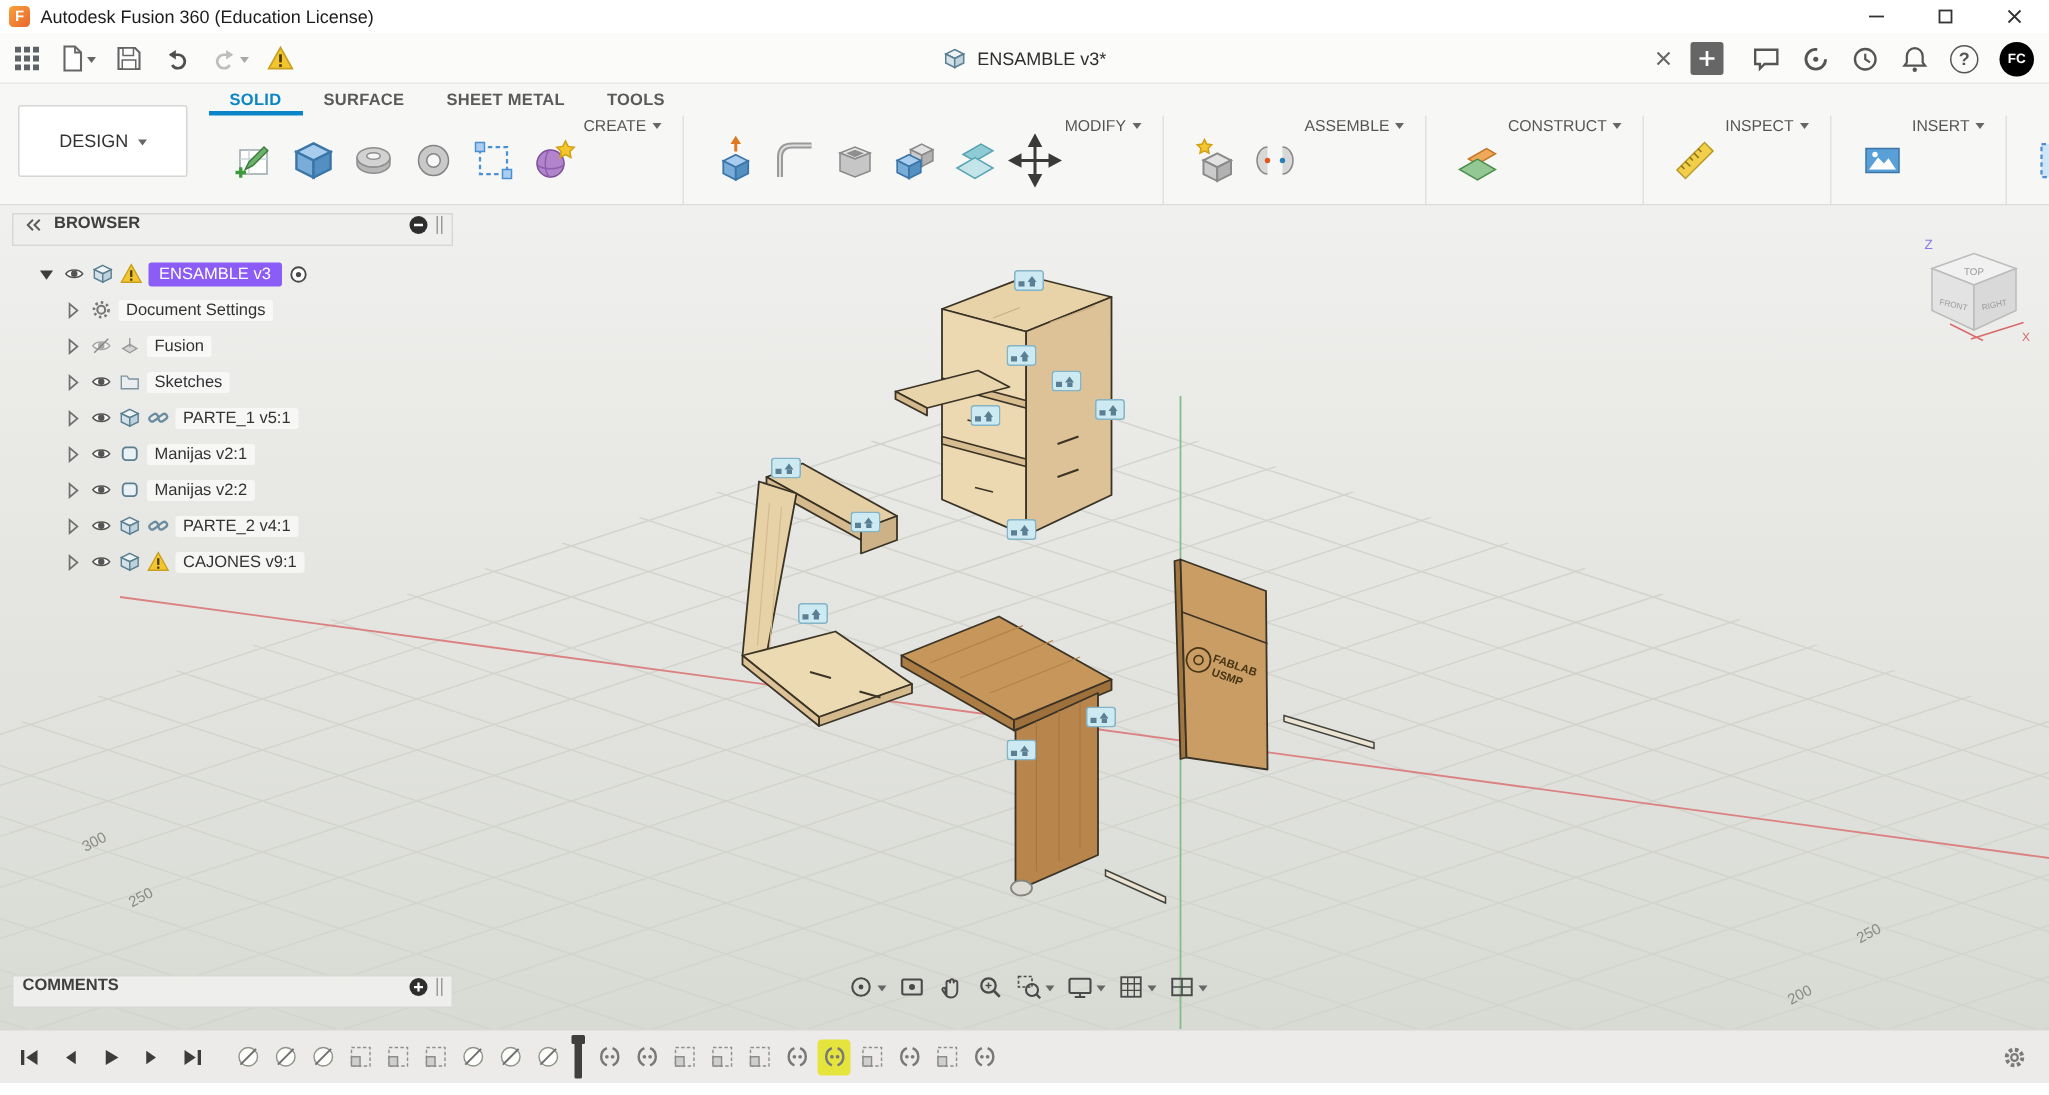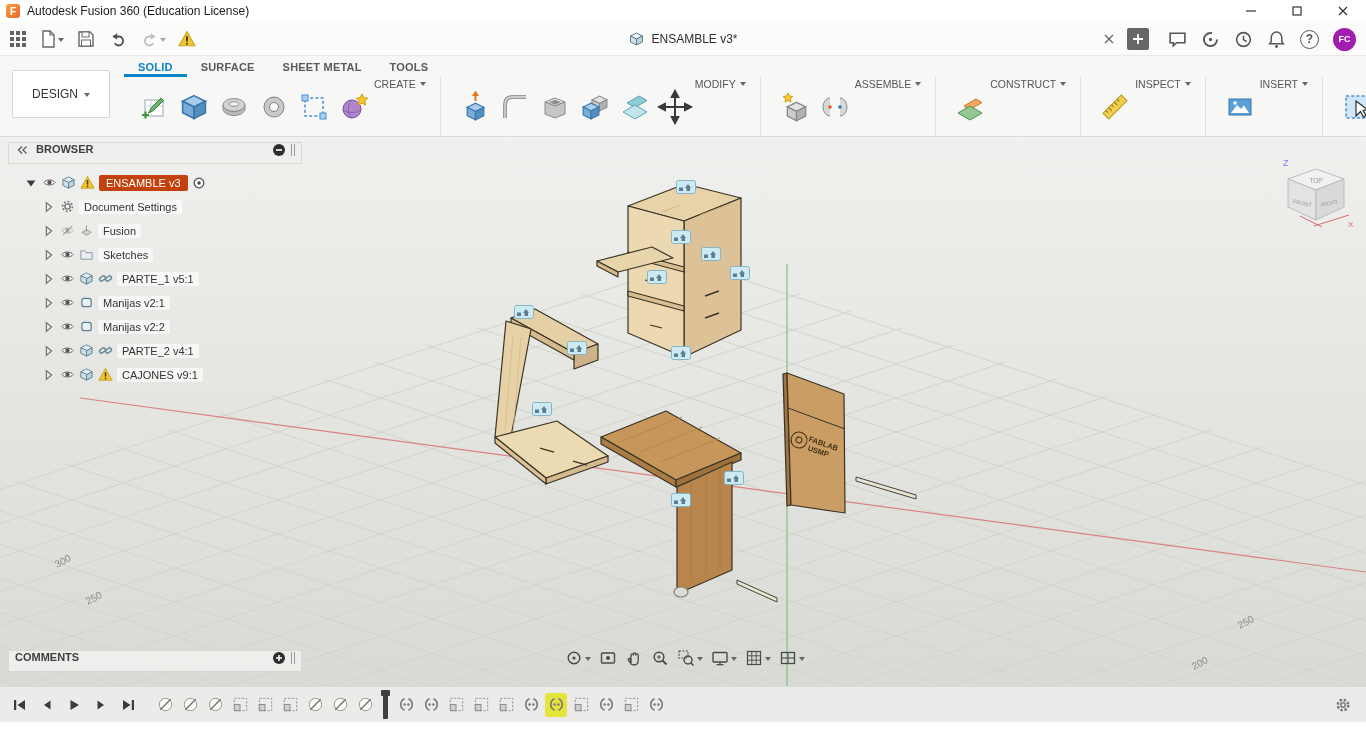--- a/index.html
+++ b/index.html
@@ -14,25 +14,25 @@
 
 .qat{position:absolute;top:22px;left:0;right:0;height:34px;background:#fbfbfa;border-bottom:1px solid #e9e9e7}
 .qat-left{position:absolute;left:10px;top:0;height:34px;display:flex;align-items:center;gap:12px}
 .qicon{display:flex;align-items:center;justify-content:center}
 .dim{opacity:.55}
 .doc-tab{position:absolute;left:50%;top:0;height:34px;transform:translateX(-50%);display:flex;align-items:center;gap:7px;font-size:12px;color:#2e2e2e}
 .tab-close{position:absolute;left:1100px;top:8px;width:18px;height:18px;display:flex;align-items:center;justify-content:center}
 .tab-add{position:absolute;left:1127px;top:6px;width:22px;height:22px;background:#666;border-radius:2px;display:flex;align-items:center;justify-content:center}
 .qat-right{position:absolute;right:10px;top:0;height:34px;display:flex;align-items:center;gap:14px}
 .qhelp{width:19px;height:19px;border:1.5px solid #555;border-radius:50%;color:#555;font-size:12px;font-weight:bold;display:flex;align-items:center;justify-content:center}
-.avatar{width:23px;height:23px;border-radius:50%;background:#a21caf;color:#fff;font-size:9px;font-weight:bold;display:flex;align-items:center;justify-content:center}
+.avatar{width:23px;height:23px;border-radius:50%;background:#000000;color:#fff;font-size:9px;font-weight:bold;display:flex;align-items:center;justify-content:center}
 .dcaret{width:0;height:0;border:3.5px solid transparent;border-top:4.5px solid #666;display:inline-block;margin-top:4px}
 
 .ribbon{position:absolute;top:56px;left:0;right:0;height:81px;background:#f7f7f6;border-bottom:1px solid #dcdcda;display:flex}
-.design-box{margin:14px 10px 0 12px;width:98px;height:48px;background:#fff;border:1px solid #d6d6d4;border-radius:2px;display:flex;align-items:center;justify-content:center;font-size:12px;color:#333;gap:6px;flex:none}
+.design-box{margin:14px 10px 0 12px;width:113px;height:48px;background:#fff;border:1px solid #d6d6d4;border-radius:2px;display:flex;align-items:center;justify-content:center;font-size:12px;color:#333;gap:6px;flex:none}
 .ribbon-main{flex:1;display:flex;flex-direction:column;min-width:0}
 .tabrow{display:flex;height:21px;align-items:stretch;padding-left:4px}
 .tab{padding:0 14px;font-size:11px;font-weight:bold;color:#5a5a5a;display:flex;align-items:center;letter-spacing:.2px}
 .tab.active{color:#0a85c7;box-shadow:inset 0 -3px 0 #0a85c7}
 .grouprow{display:flex;flex:1}
 .rgroup{display:flex;flex-direction:row;border-right:1px solid #e2e2e0;padding:0 14px}
 .gicons{display:flex;align-items:center;justify-content:center;flex:1;gap:0}
 .ricon{width:40px;height:40px;display:flex;align-items:center;justify-content:center}
 .glabel{height:16px;display:flex;align-items:center;justify-content:center;font-size:10.5px;color:#555;gap:4px;padding-bottom:3px;white-space:nowrap}
 
@@ -42,21 +42,21 @@
 .panel{position:absolute;width:294px}
 .browser{left:8px;top:5px}
 .comments{left:8px;top:513px}
 .phead{height:22px;background:rgba(238,238,236,.96);border:1px solid #d8d8d6;display:flex;align-items:flex-start;padding:0 6px;font-size:11px;font-weight:bold;color:#3f3f3f;gap:7px}
 .phead-right{margin-left:auto;display:flex;align-items:center;gap:5px}
 .handle{width:4px;height:12px;border-left:1px solid #9a9a9a;border-right:1px solid #9a9a9a}
 .tree{padding-top:7px;display:flex;flex-direction:column;gap:1px}
 .trow{height:23px;display:flex;align-items:center;gap:4px;padding-left:34px}
 .trow.root{padding-left:16px}
 .chip{background:rgba(255,255,255,.62);padding:1px 5px;font-size:11px;color:#333;border-radius:2px;white-space:nowrap}
-.rootchip{background:#c2410c;color:#fff;padding:2px 7px}
+.rootchip{background:#8b5cf6;color:#fff;padding:2px 7px}
 .ticon{flex:none}
 
 .navbar{position:absolute;left:565px;top:512px;display:flex;align-items:center;gap:8px}
 .nbtn{display:flex;align-items:center;gap:2px}
 
 .timeline{position:absolute;top:686px;left:0;right:0;height:36px;background:#ecebe9;border-top:1px solid #d9d8d6;display:flex;align-items:center}
 .playback{display:flex;align-items:center;gap:11px;padding:0 12px}
 .tl-items{display:flex;align-items:center;gap:3px;margin-left:6px}
 .tlitem{width:22px;height:24px;display:flex;align-items:center;justify-content:center;border-radius:3px}
 .tlitem.hl{background:#e4e43c}

